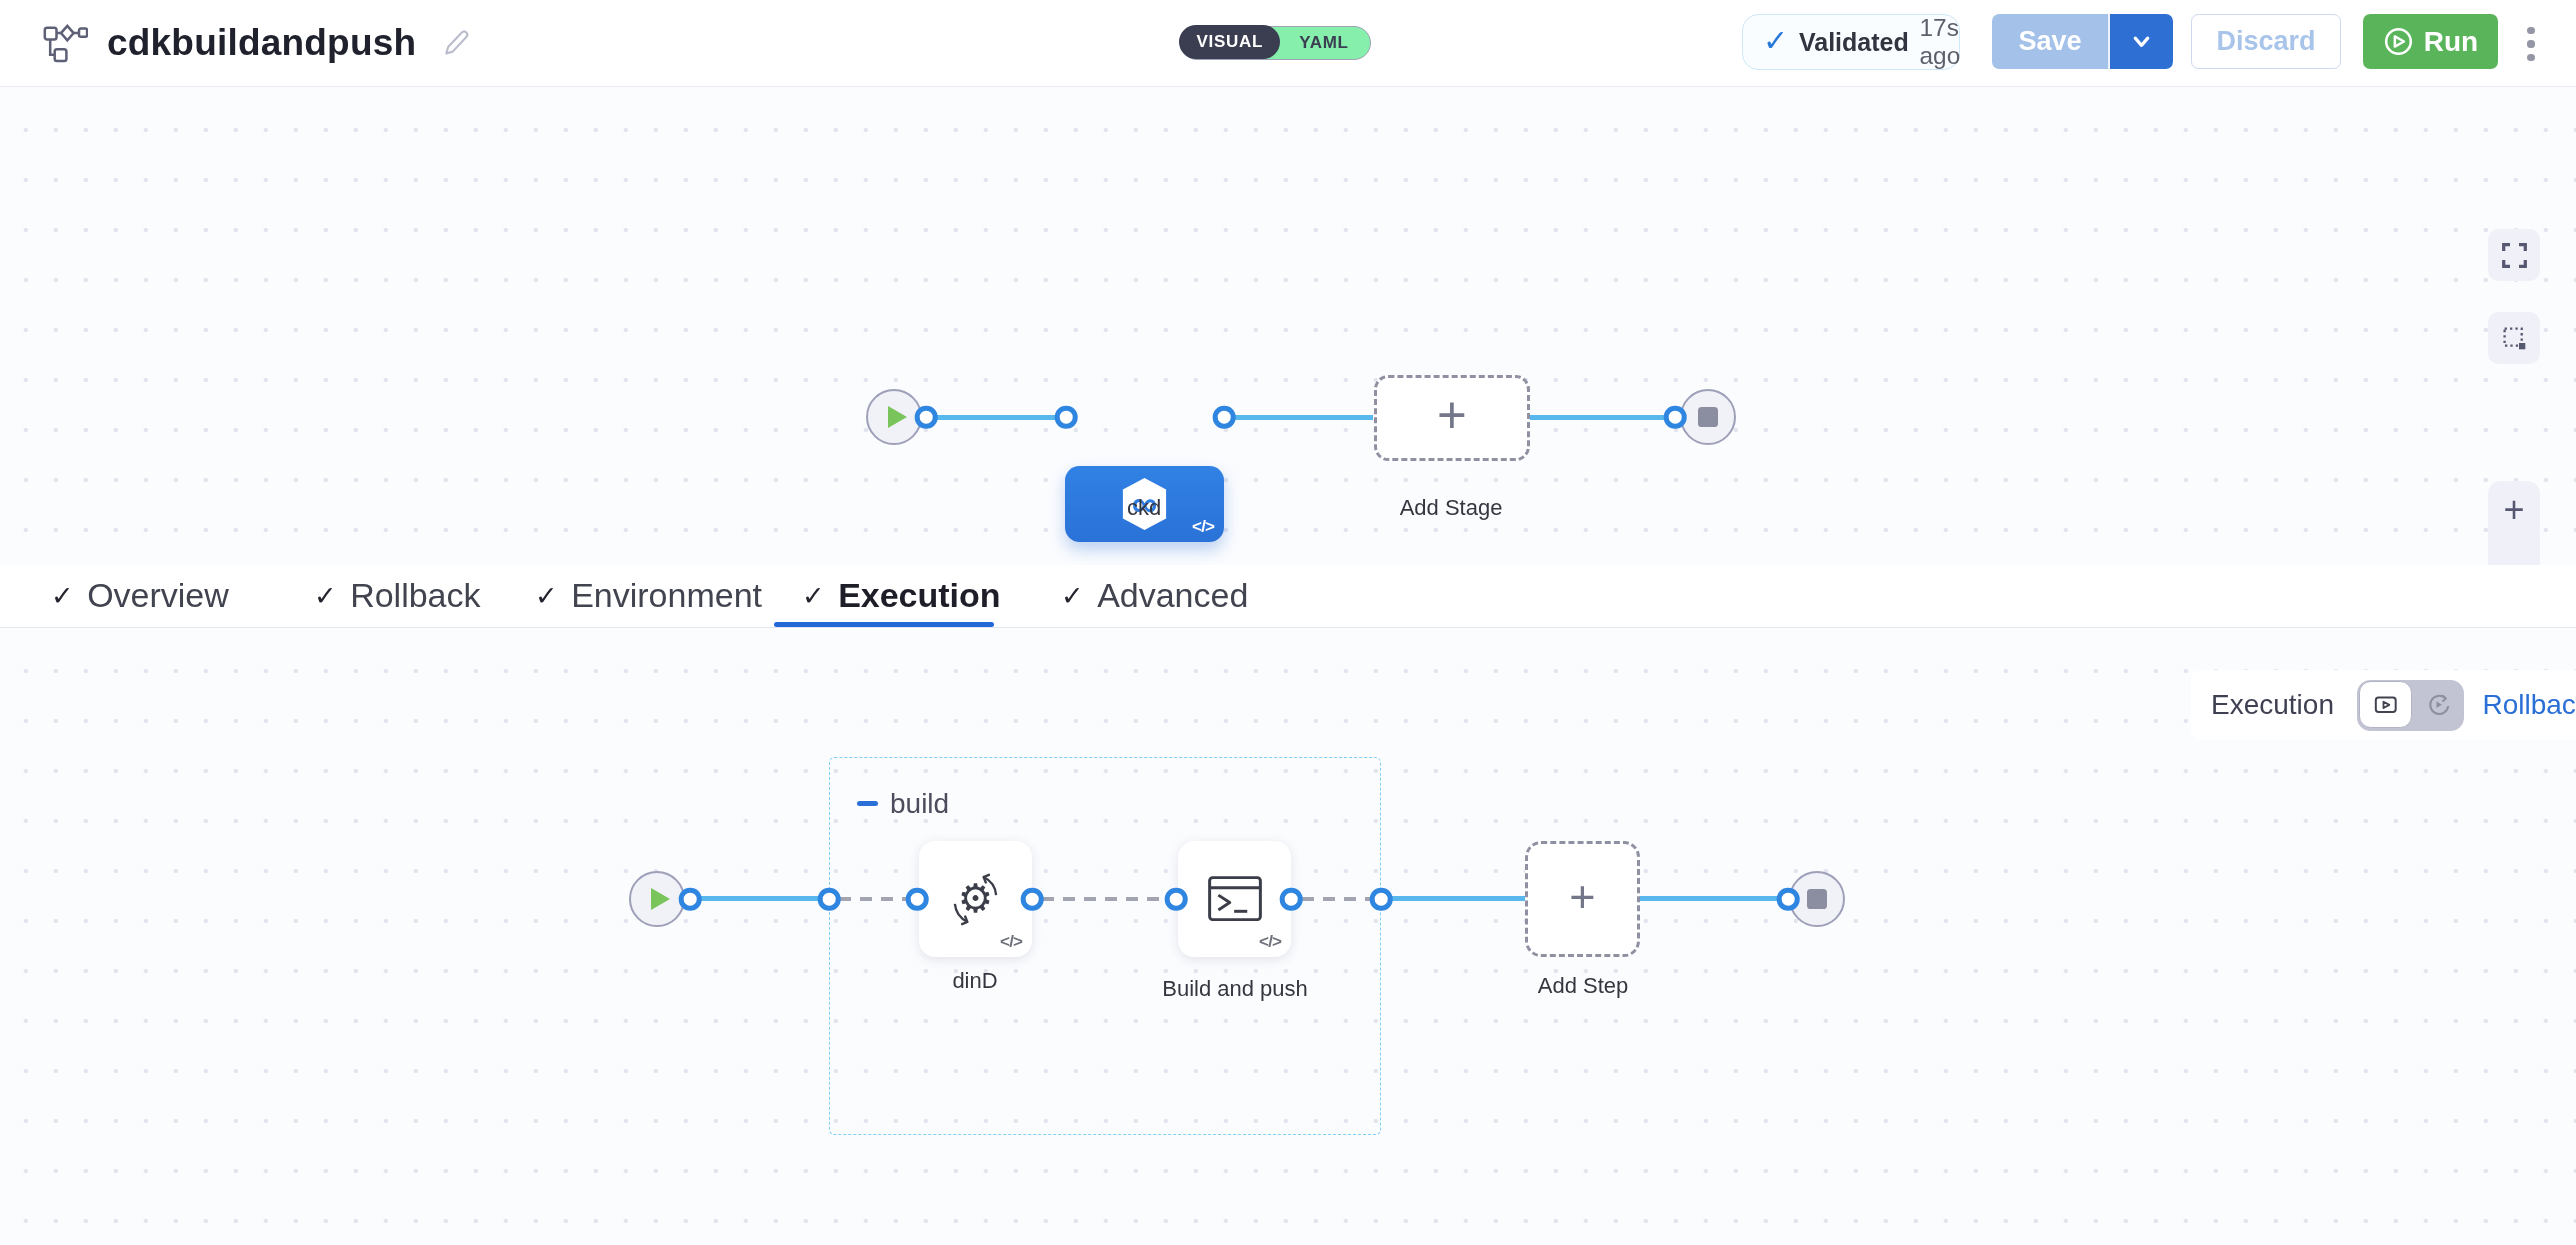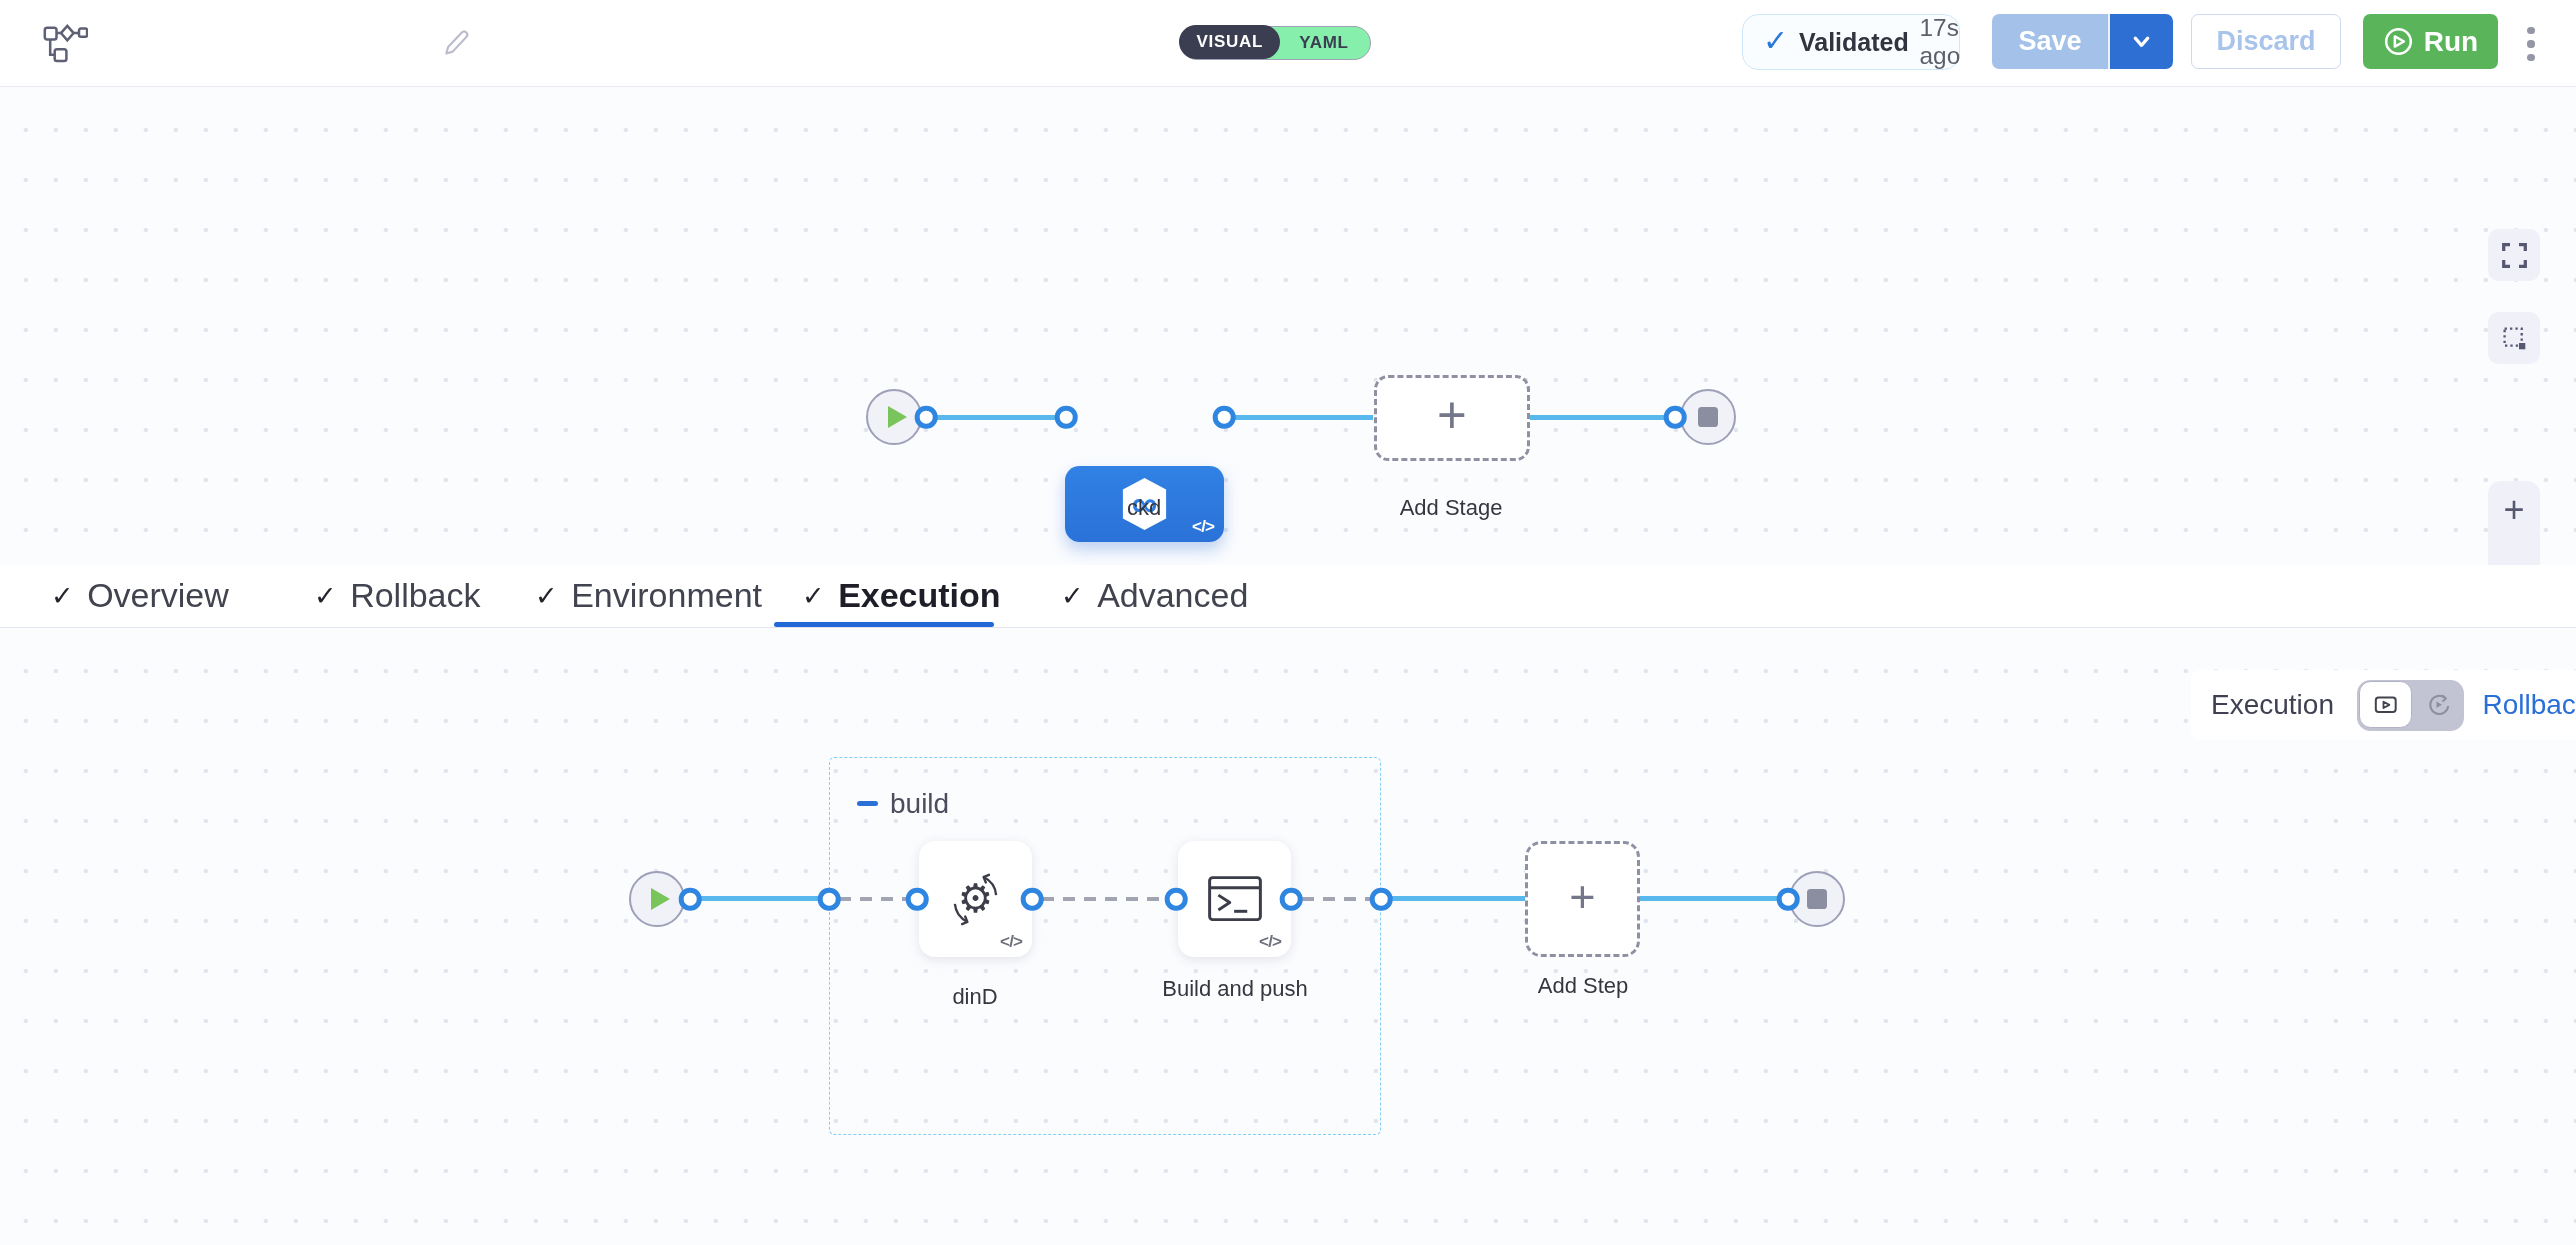--- a/index.html
+++ b/index.html
@@ -235,20 +235,21 @@
   </div>
 
   <div class="header">
     <svg class="pipeline-icon" width="45" height="42" viewBox="0 0 50 46">
       <rect x="2" y="6" width="13" height="13" rx="2.5" fill="none" stroke="#5e6076" stroke-width="2.8"></rect>
       <polygon points="27,4 34,12 27,20 20,12" fill="none" stroke="#5e6076" stroke-width="2.8"></polygon>
       <rect x="40" y="7" width="9" height="9" rx="2" fill="none" stroke="#5e6076" stroke-width="2.8"></rect>
       <rect x="13" y="30" width="13" height="13" rx="2.5" fill="none" stroke="#5e6076" stroke-width="2.8"></rect>
       <path d="M15 12 H20 M34 12 H40 M8 19 V36 H13" fill="none" stroke="#5e6076" stroke-width="2.8"></path>
     </svg>
+    <div class="page-title">cdkbuildandpush</div>
     <svg class="pencil" width="31" height="31" viewBox="0 0 34 34">
       <path d="M8 29 L10 22 L25 6 Q27.5 3.5 30 6 Q32.5 8.5 30 11 L15 27 L8 29 Z" fill="none" stroke="#babccb" stroke-width="2.3" stroke-linejoin="round"></path>
     </svg>
 
     <div class="mode-toggle">
       <div class="mode-seg-visual">VISUAL</div>
       <div class="mode-seg-yaml">YAML</div>
     </div>
 
     <div class="validated-chip">
@@ -369,19 +370,19 @@
 
     <div class="add-box" style="left:1525px; top:213px; width:115px; height:116px; border-radius:16.2px;">
       <span class="add-plus" style="font-size:45px;">+</span>
     </div>
     <div class="conn" style="left:1640px; top:268px; width:141px;"></div>
     <div class="port" style="left:1788px; top:271px;"></div>
     <div class="endpoint" style="left:1817px; top:271px;">
         <div class="stop-sq"></div>
       </div>
 
-    <div class="node-label" style="left:975px; top:356px;">dinD</div>
+    <div class="node-label" style="left:975px; top:340px;">dinD</div>
     <div class="node-label" style="left:1235px; top:348px;">Build and push</div>
     <div class="node-label" style="left:1583px; top:345px;">Add Step</div>
   </div>
 
 </div>
 
 
 </body></html>

